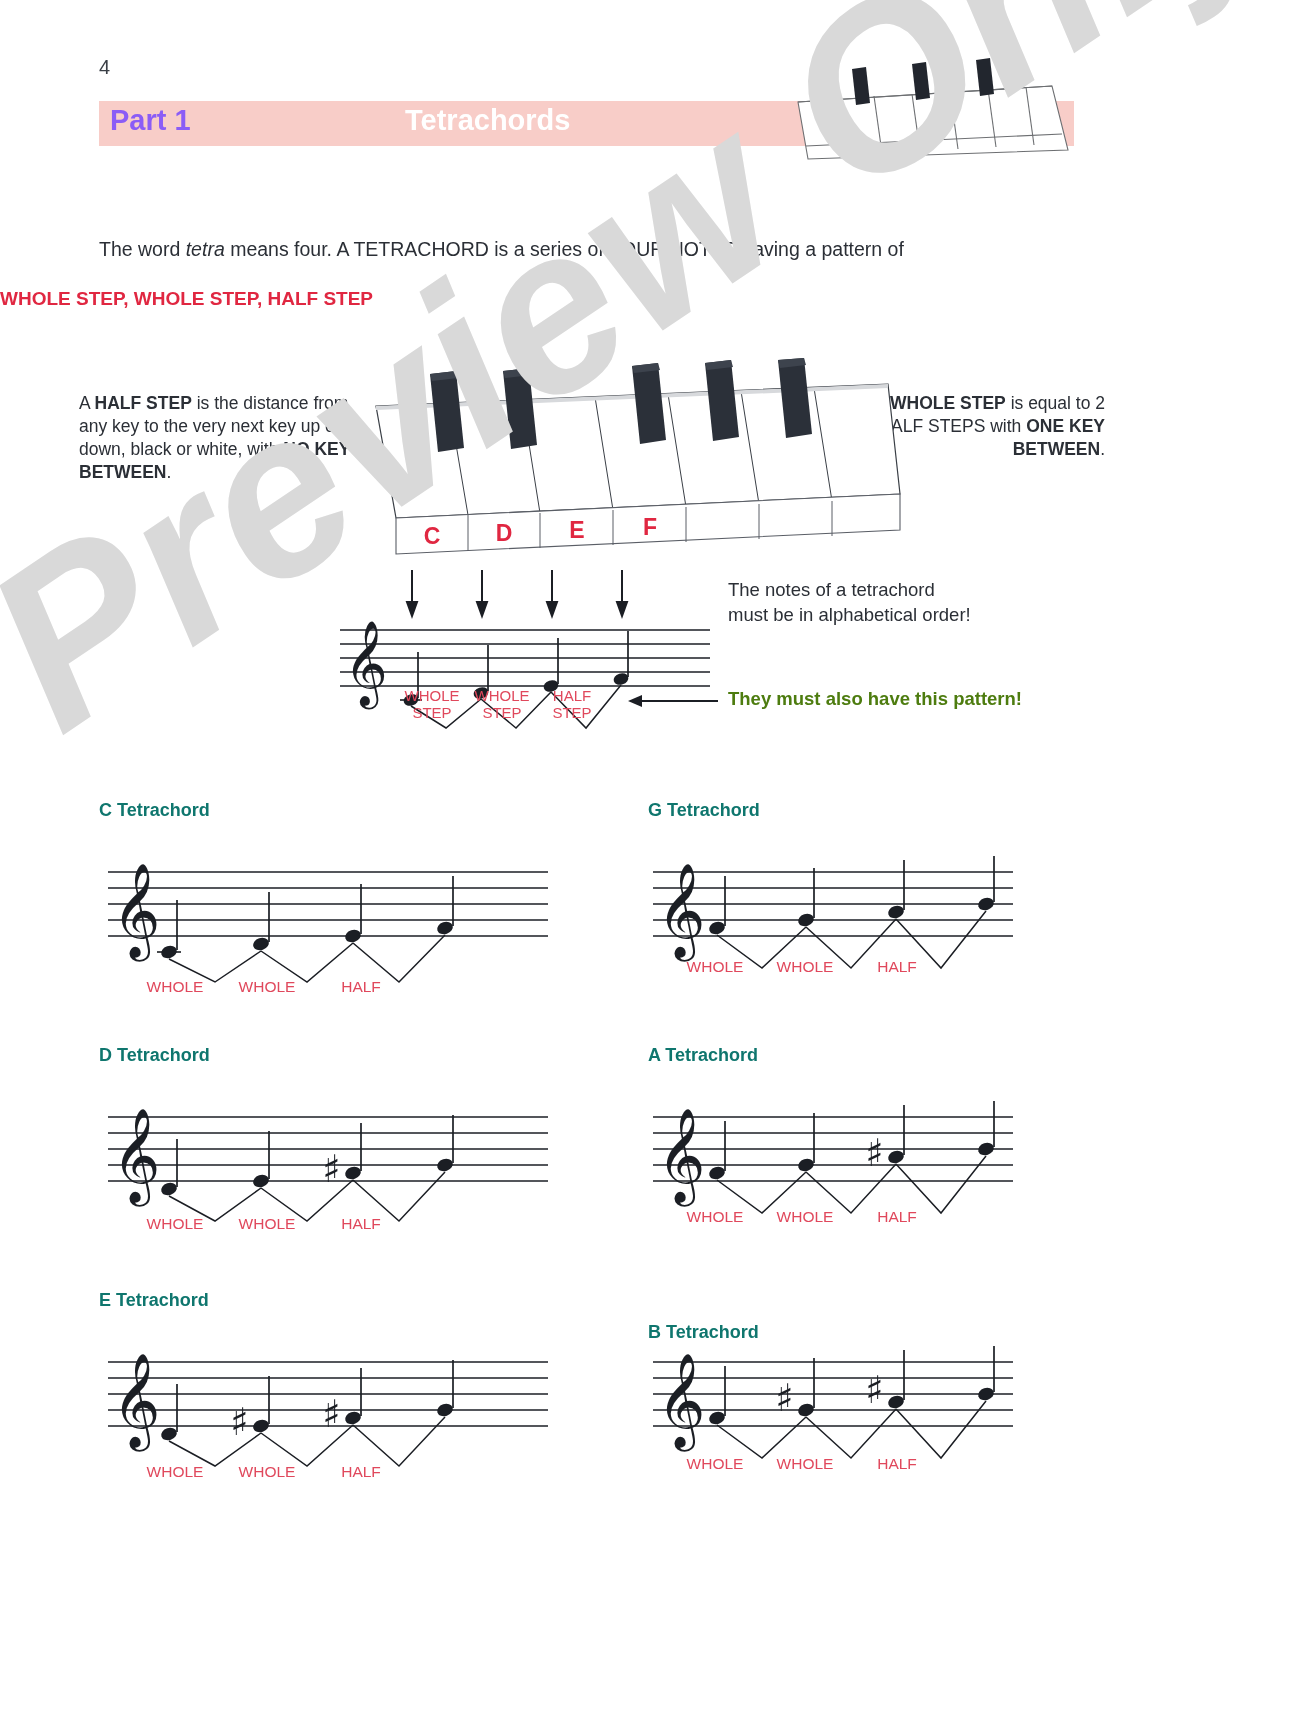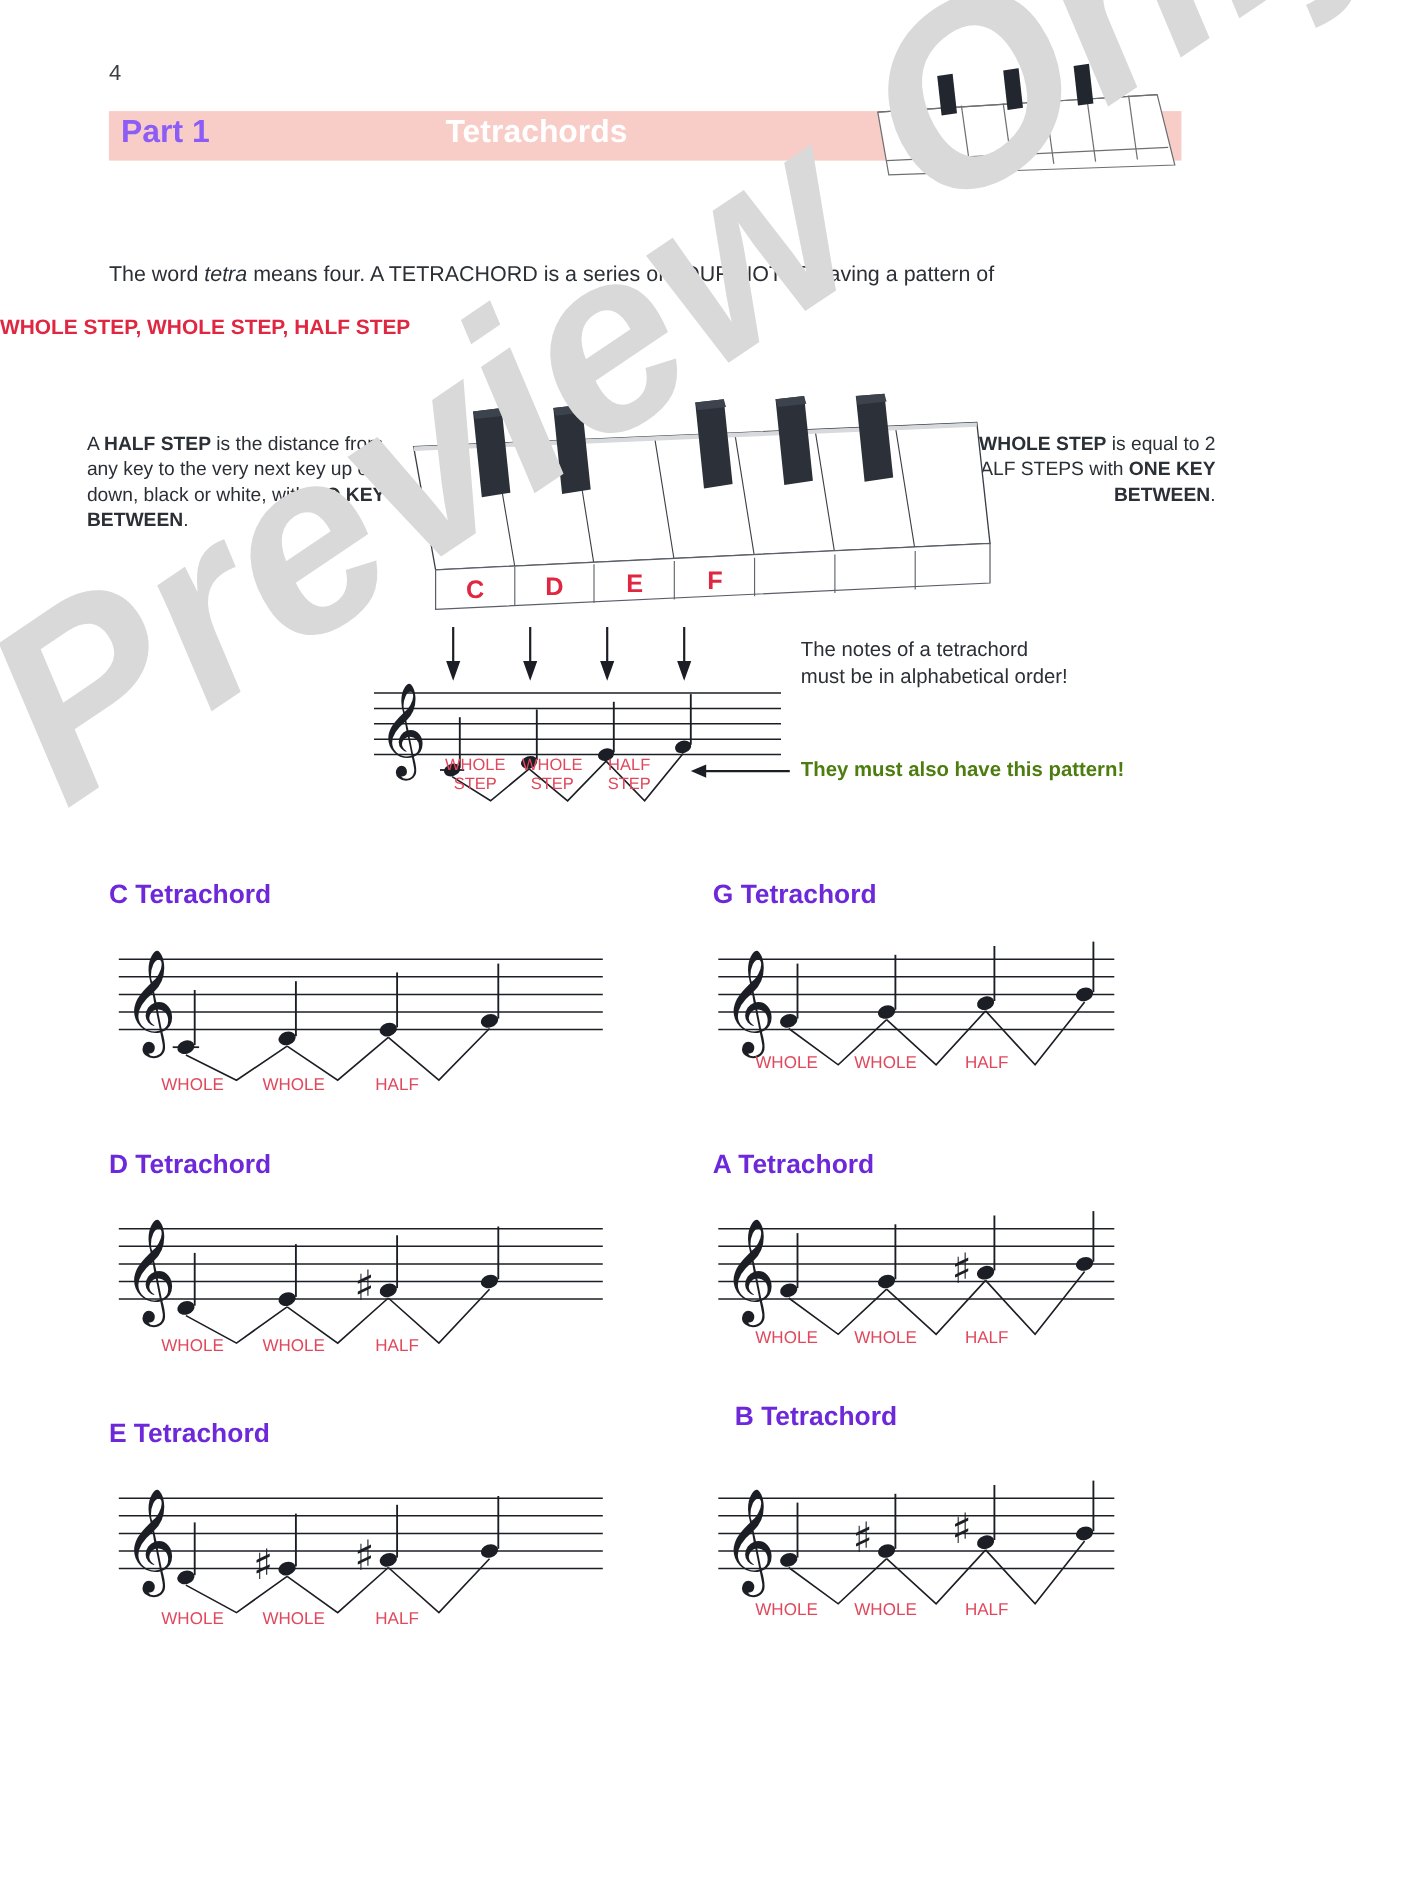--- a/index.html
+++ b/index.html
@@ -100,21 +100,21 @@
   }
   .steplabels{
     position:absolute;left:395px;top:688px;width:280px;height:40px;
   }
   .steplabel{
     position:absolute;text-align:center;width:74px;
     font-size:15px;color:#e0485c;line-height:1.12;
   }
   .ex-title{
     position:absolute;
-    font-size:24px;font-weight:bold;color:#6d28d9;
+    font-size:18px;font-weight:bold;color:#0f766e;
     white-space:nowrap;
   }
   .ex-staff{position:absolute;}
   .ex-steps{position:absolute;font-size:15.5px;color:#e0485c;}
   .ex-step{position:absolute;text-align:center;width:86px;white-space:nowrap;}
 
   svg{display:block;overflow:visible;}
 </style>
 </head>
 <body>
@@ -459,21 +459,21 @@
         <path d="M253,85 L299,126 L345,77"></path>
       </g>
     </svg>
   </div>
   <div class="ex-steps" style="left:132px;top:1463px;width:400px;height:24px;">
     <div class="ex-step" style="left:0px;top:0px;">WHOLE</div>
     <div class="ex-step" style="left:92px;top:0px;">WHOLE</div>
     <div class="ex-step" style="left:186px;top:0px;">HALF</div>
   </div>
 
-  <div class="ex-title" style="left:648px;top:1274px;margin-left:20px;">B Tetrachord</div>
+  <div class="ex-title" style="left:648px;top:1322px;">B Tetrachord</div>
   <div class="ex-staff" style="left:645px;top:1340px;">
     <svg width="400" height="150" viewBox="0 0 400 150">
       <g stroke="#1b1e24" stroke-width="1.4">
         <line x1="8" y1="22" x2="368" y2="22"></line>
         <line x1="8" y1="38" x2="368" y2="38"></line>
         <line x1="8" y1="54" x2="368" y2="54"></line>
         <line x1="8" y1="70" x2="368" y2="70"></line>
         <line x1="8" y1="86" x2="368" y2="86"></line>
       </g>
       <text x="12" y="88" font-family="DejaVu Sans, sans-serif" font-size="82" fill="#1b1e24">𝄞</text>

